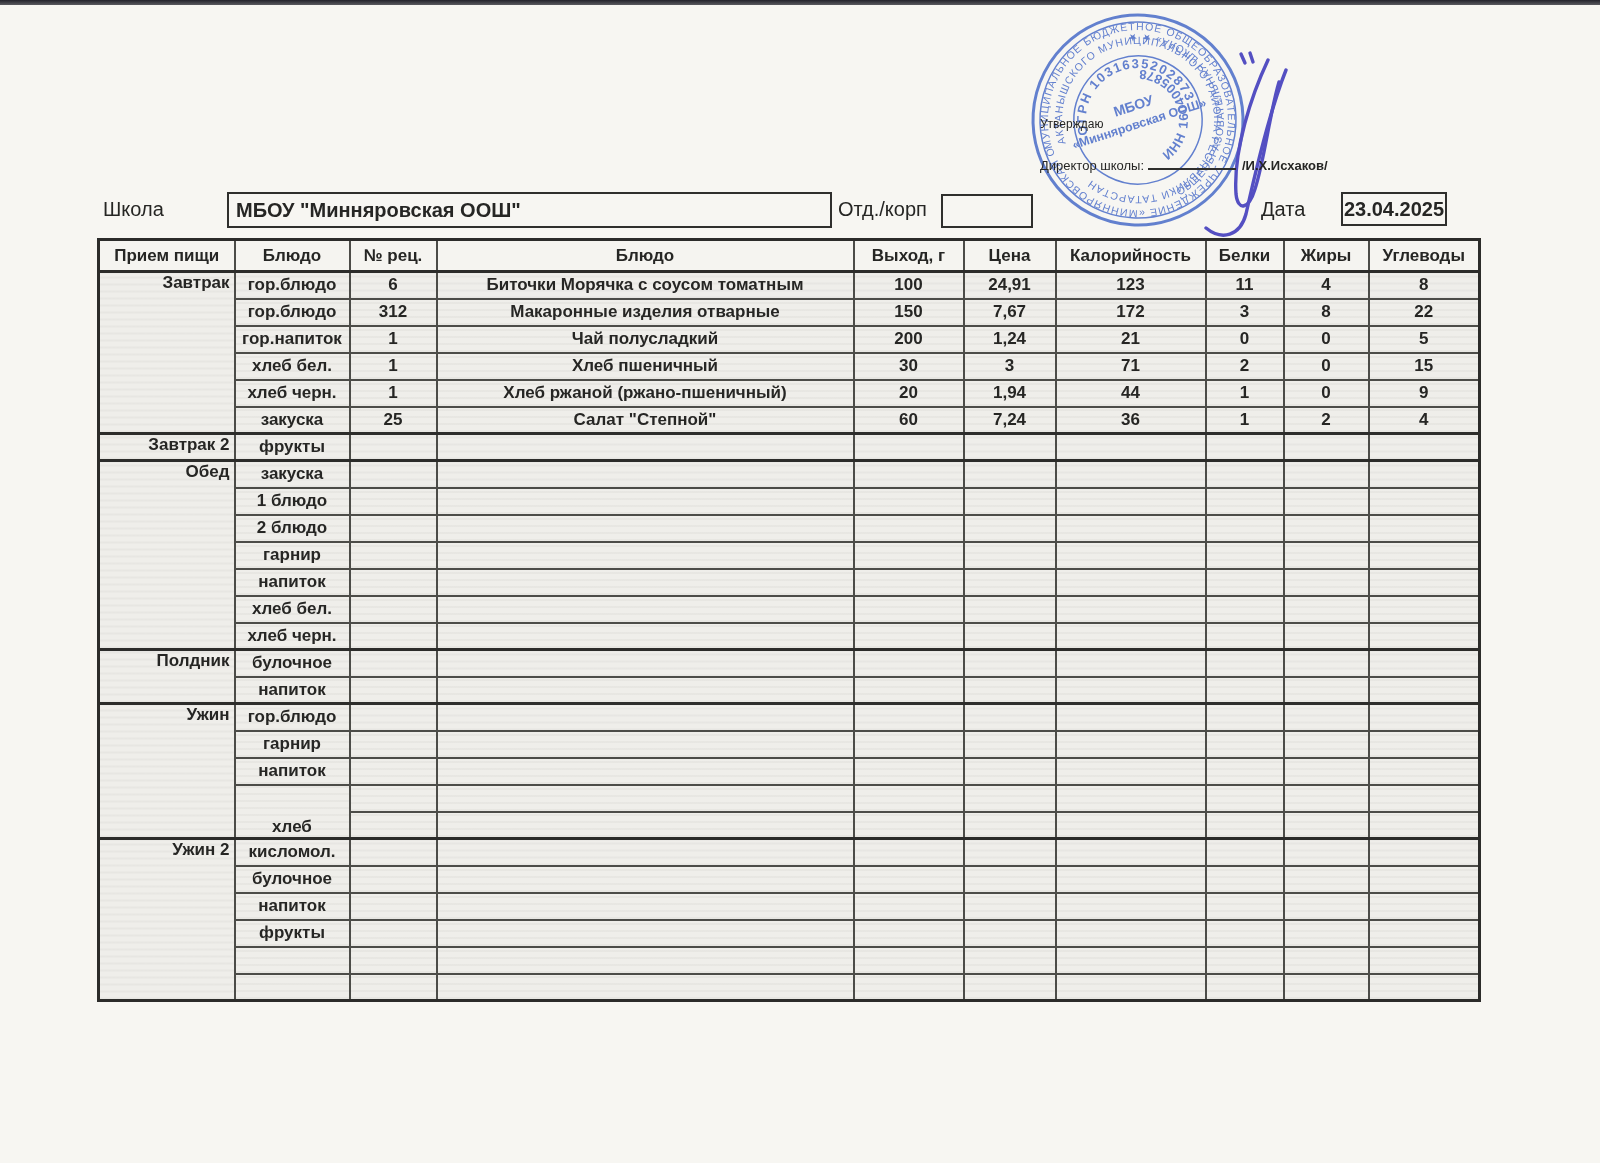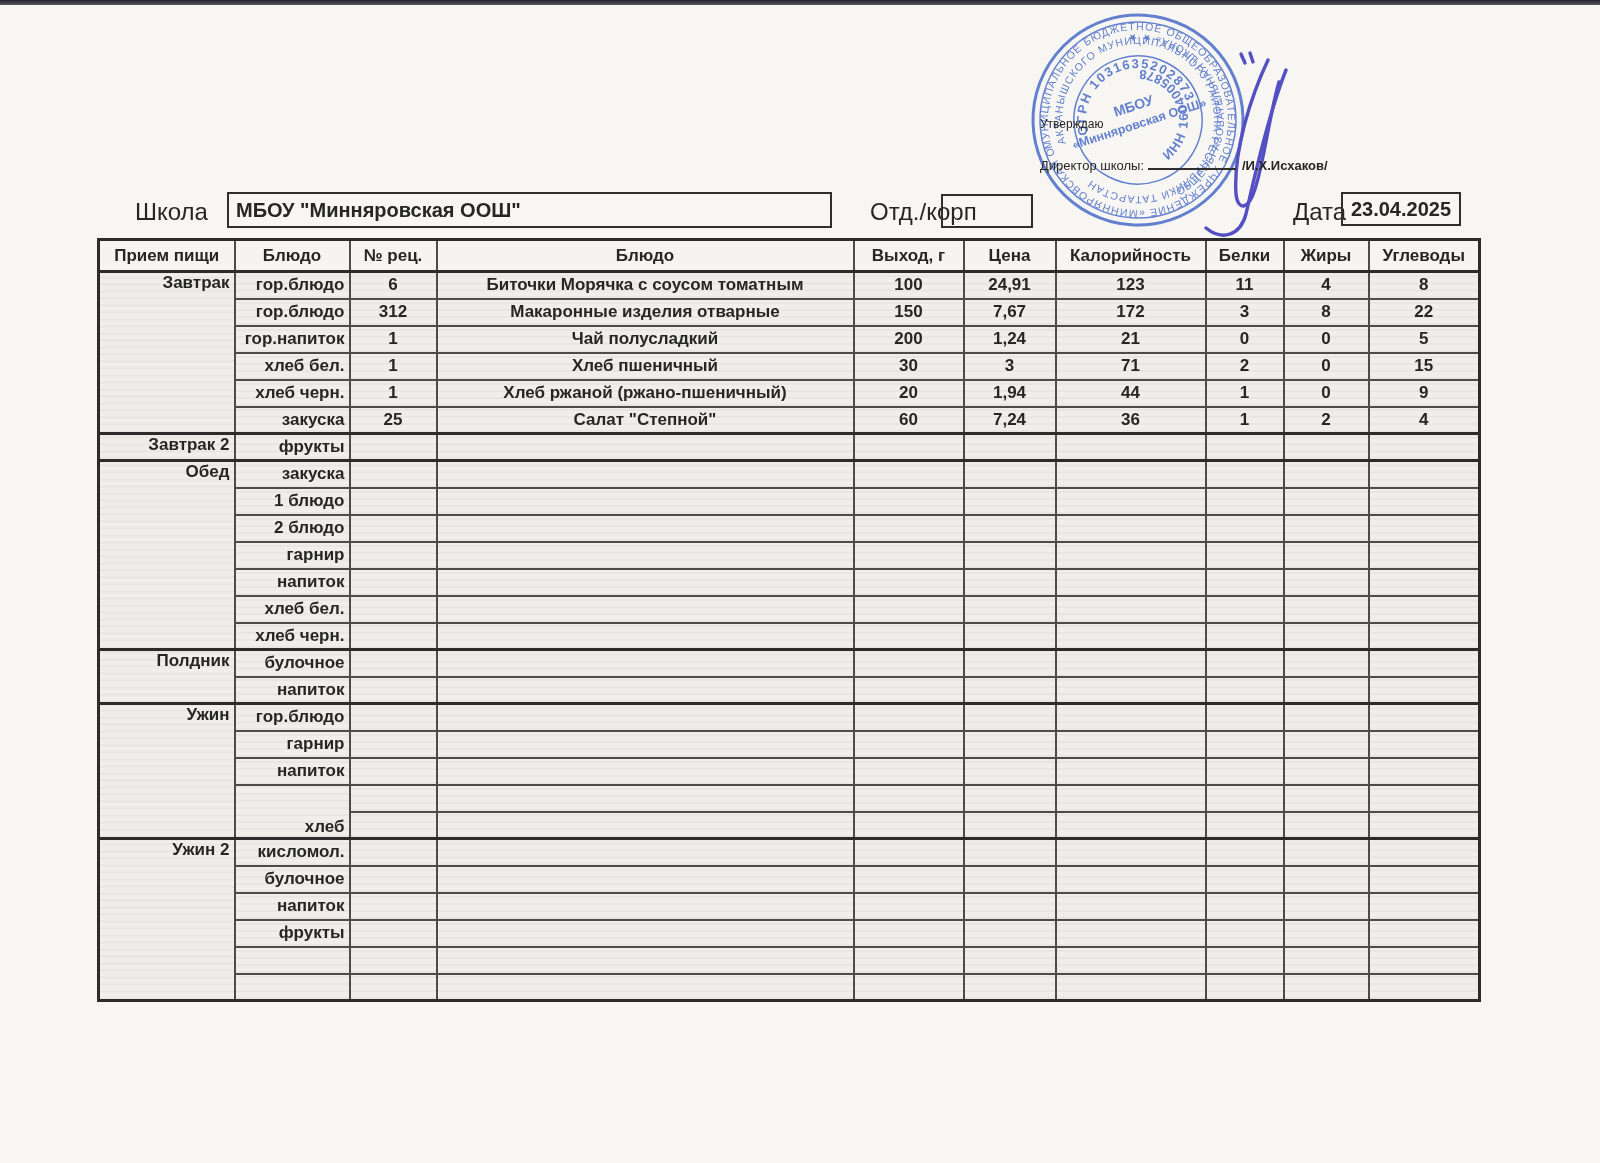--- a/index.html
+++ b/index.html
@@ -14,28 +14,28 @@
   .scan-top-edge{
     position:absolute;left:0;top:0;width:1600px;height:5px;
     background:linear-gradient(to bottom,#23232b,#5a5a60);
   }
   
   .approve{position:absolute;left:1040px;top:117px;font-size:12px;z-index:5;}
   .director-line{position:absolute;left:1040px;top:150px;font-size:13px;z-index:5;white-space:nowrap;}
   .director-underline{display:inline-block;width:88px;border-bottom:2px solid #2f2f2d;height:18px;margin:0 6px 0 4px;}
   .director-name{font-weight:700;}
   .form-row{position:absolute;left:0;top:0;width:1600px;z-index:5;}
-  .lbl{position:absolute;font-size:24px;margin-left:32px;}
+  .lbl{position:absolute;font-size:20px;}
   .lbl-school{left:103px;top:198px;}
   .lbl-dept{left:838px;top:198px;}
   .lbl-date{left:1261px;top:198px;text-align:center;}
   .box{position:absolute;border:2px solid #2f2f2d;background:transparent;box-sizing:border-box;}
   .box-school{left:227px;top:192px;width:605px;height:36px;font-size:20px;font-weight:700;line-height:32px;padding-left:7px;}
   .box-dept{left:941px;top:194px;width:92px;height:34px;}
-  .box-date{left:1341px;top:192px;width:120px;height:34px;font-size:20px;font-weight:700;line-height:30px;text-align:center;}
+  .box-date{left:1341px;top:192px;width:106px;height:34px;font-size:20px;font-weight:700;line-height:30px;text-align:center;}
   
   .stamp{position:absolute;left:1022px;top:4px;z-index:2;opacity:.8;}
   .signature{position:absolute;left:1180px;top:38px;z-index:3;}
   
   table.menu{
     position:absolute;left:97px;top:238px;z-index:4;
     width:1381px;border-collapse:collapse;table-layout:fixed;
     font-size:17px;
   }
   table.menu{border:3px solid #2c2c2a;}
@@ -48,21 +48,21 @@
   table.menu th{
     height:32px;font-weight:700;text-align:center;
     background:#f5f4f0;border-bottom:3px solid #2c2c2a;
   }
   table.menu td{
     background-color:#efeeea;
     background-image:repeating-linear-gradient(0deg, rgba(90,90,85,0.05) 0 2px, rgba(0,0,0,0) 2px 7px);
     font-weight:700;
   }
   td.meal{vertical-align:top;text-align:right;padding-top:1px;}
-  td.razdel{text-align:right;}
+  td.razdel{text-align:center;}
   td.num, td.rec{text-align:center;}
   td.dish{text-align:center;}
   td.bottom-align{vertical-align:bottom;padding-bottom:2px;}
   tr.sec-start td{border-top:3px solid #2c2c2a;}
 </style>
 </head>
 <body>
 
 <div class="scan-top-edge"></div>
 

